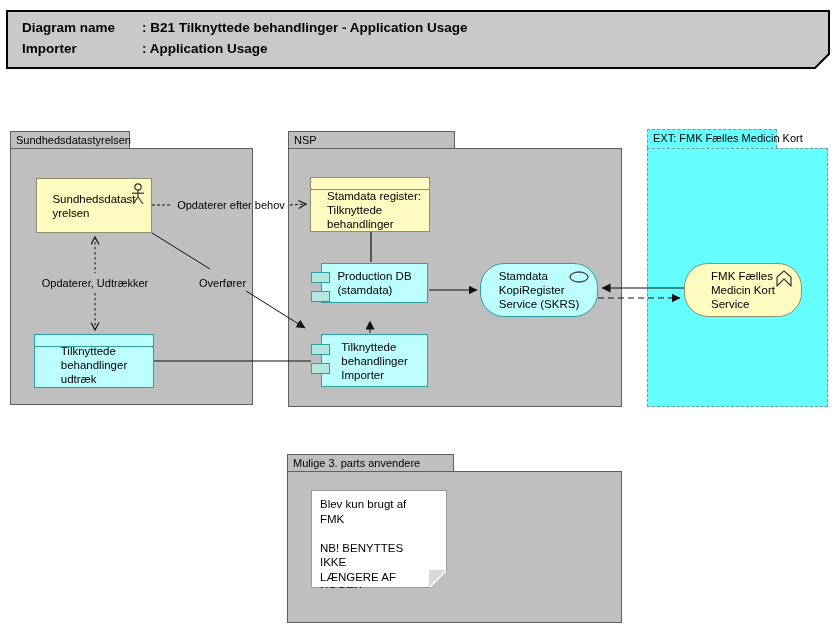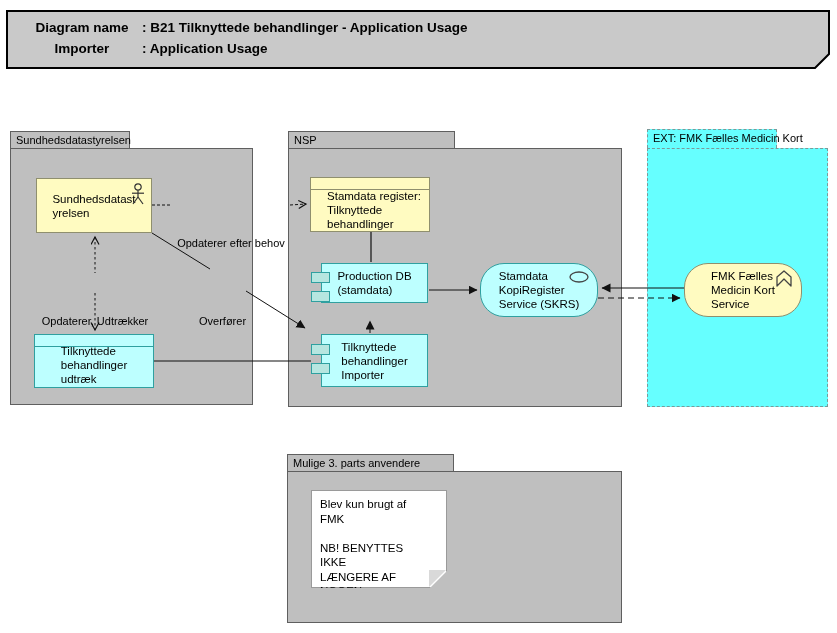--- a/index.html
+++ b/index.html
@@ -3,21 +3,21 @@
 <meta charset="utf-8">
 <style>
   html,body{margin:0;padding:0;background:#fff;}
   #canvas{position:relative;width:837px;height:633px;background:#fff;overflow:hidden;
           font-family:"Liberation Sans",sans-serif;color:#000;}
 
   
   .titlebar{position:absolute;left:6px;top:10px;width:825px;height:60px;z-index:1;}
   .titlebar svg{position:absolute;left:0;top:0;}
   .title-rows{position:absolute;left:16px;top:7px;font-size:13.5px;font-weight:bold;line-height:21px;white-space:nowrap;}
-  .title-label{display:inline-block;width:120px;text-align:center;}
+  .title-label{display:inline-block;width:120px;}
 
   
   .grp-tab{position:absolute;box-sizing:border-box;font-size:11px;line-height:15px;
            padding:1px 5px 0 5px;white-space:nowrap;overflow:visible;z-index:1;}
   .grp-body{position:absolute;box-sizing:border-box;z-index:1;}
   .gray-tab{background:var(--group_fill,#bfbfbf);border:1px solid var(--group_border,#5f5f5f);border-bottom:none;}
   .gray-body{background:var(--group_fill,#bfbfbf);border:1px solid var(--group_border,#5f5f5f);}
   .ext-tab{background:var(--ext_fill,#66ffff);border:1px dashed var(--ext_border,#7a7a7a);border-bottom:none;}
   .ext-body{background:var(--ext_fill,#66ffff);border:1px dashed var(--ext_border,#7a7a7a);}
 
@@ -38,21 +38,21 @@
   .note{position:absolute;left:311px;top:490px;width:136px;height:98px;box-sizing:border-box;
         background:var(--note_fill,#ffffff);border:1px solid var(--note_border,#9a9a9a);
         clip-path:polygon(0 0,100% 0,100% calc(100% - 17px),calc(100% - 17px) 100%,0 100%);
         font-size:11.5px;line-height:14.5px;padding:6px 17px 0 8px;z-index:3;}
   .note .lbl{white-space:pre-line;}
   .note-fold{position:absolute;right:0;bottom:0;width:17px;height:17px;background:#d9d9d9;
              clip-path:polygon(0 0,100% 0,0 100%);}
 
   
   #wires{position:absolute;left:0;top:0;z-index:5;pointer-events:none;}
-  .wire-label{position:absolute;font-size:11px;line-height:14px;white-space:nowrap;z-index:6;margin-top:38px;}
+  .wire-label{position:absolute;font-size:11px;line-height:14px;white-space:nowrap;z-index:6;}
 </style>
 </head>
 <body>
 
 <div id="canvas">
 
   <div class="titlebar">
     <svg width="825" height="60" viewBox="0 0 825 60" preserveAspectRatio="none">
       <polygon points="1,1 823,1 823,44 809,58 1,58" fill="#c9c9c9" stroke="#000" stroke-width="2"></polygon>
     </svg>

